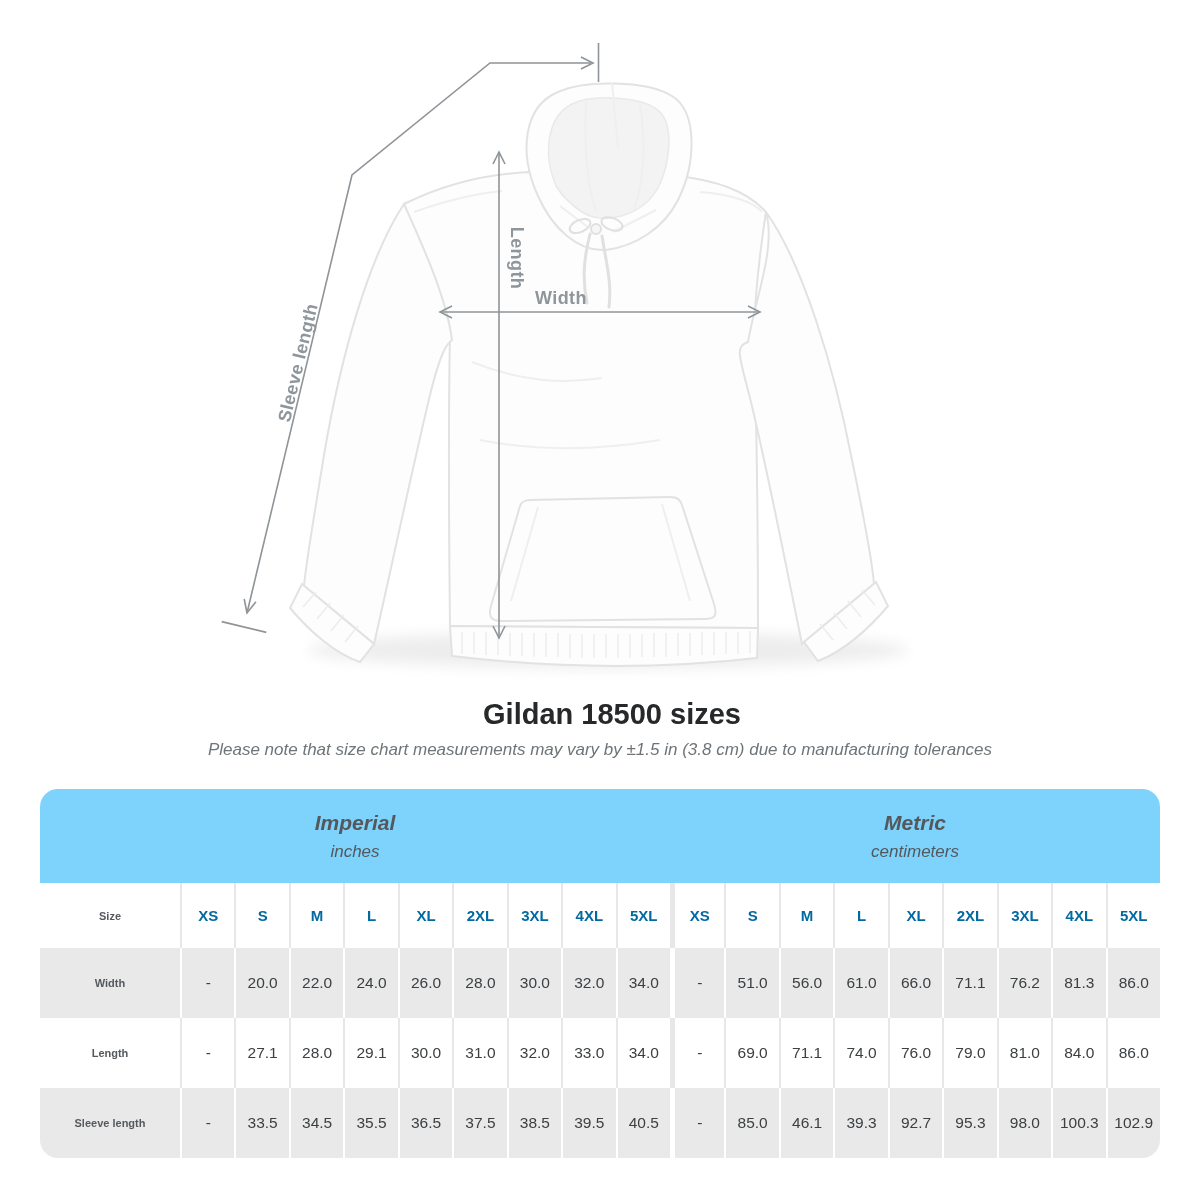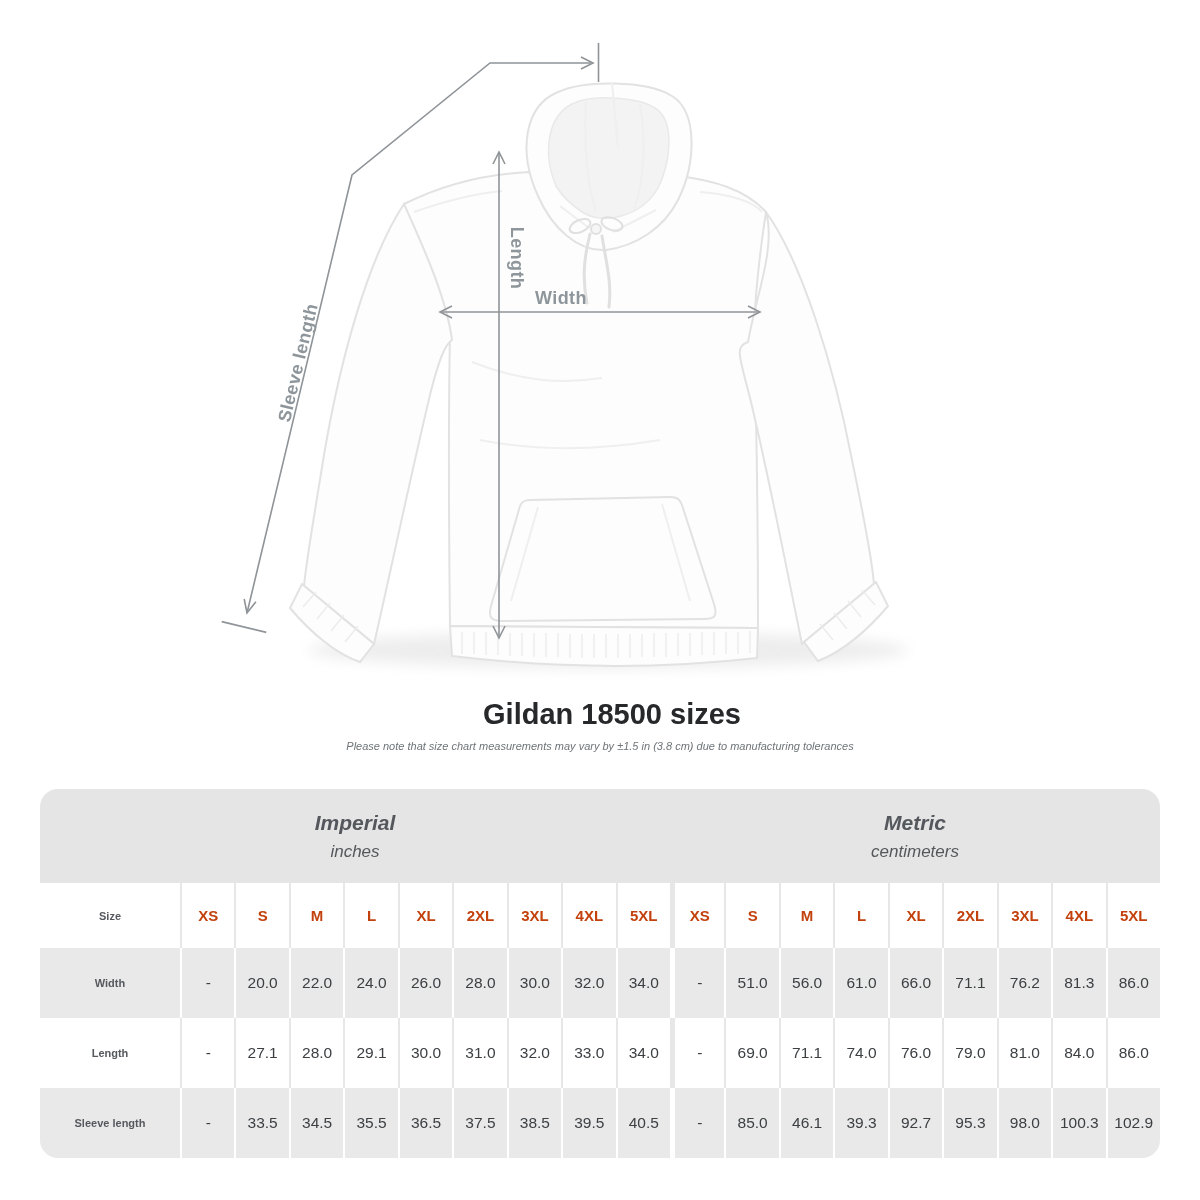--- a/index.html
+++ b/index.html
@@ -9,40 +9,40 @@
   .diagram-svg{position:absolute;left:0;top:0;}
   .mline{stroke:#8f9498;stroke-width:1.6;fill:none;}
   .mlabel{fill:#8e969b;font-weight:bold;font-size:18px;letter-spacing:.4px;}
   .garment{fill:#fdfdfd;stroke:#e2e2e2;stroke-width:2;}
   .soft{fill:none;stroke:#efefef;stroke-width:2;}
   .rib{stroke:#ececec;stroke-width:1.4;fill:none;}
   
   .title{position:absolute;left:12px;top:698px;width:1200px;text-align:center;
          font-size:29px;font-weight:bold;color:#26282a;}
   .subtitle{position:absolute;left:0;top:740px;width:1200px;text-align:center;
-         font-size:11px;font-style:italic;color:#6e7478;}
+         font-size:17px;font-style:italic;color:#6e7478;}
   
   .table{position:absolute;left:40px;top:789px;width:1120px;border-radius:18px;
          overflow:hidden;color:#3c4043;}
-  .grow{display:flex;height:94px;background:#e5e5e5;}
+  .grow{display:flex;height:94px;background:#7dd3fc;}
   .gcell{display:flex;flex-direction:column;align-items:center;justify-content:center;}
   .g1{width:630px;} .g2{width:490px;}
   .gname{font-size:21px;font-weight:bold;font-style:italic;color:#54585c;}
   .gunit{font-size:17px;font-style:italic;color:#54585c;margin-top:7px;}
   .row{display:grid;grid-template-columns:140px repeat(18,1fr);}
   .r-size{height:65px;background:#fff;}
   .r-data{height:70px;}
   .r-gray{background:#e9e9e9;}
   .r-white{background:#fff;}
   .cell{display:flex;align-items:center;justify-content:center;min-width:0;}
   .r-white .cell:not(:first-child){border-left:2px solid #e7e7e7;}
   .r-gray  .cell:not(:first-child){border-left:2px solid #ffffff;}
   .cell.bcol{border-left-width:5px !important;}
   .lab{font-size:11px;font-weight:bold;color:#55595e;}
-  .shead{font-size:15px;font-weight:bold;color:#c2410c;}
+  .shead{font-size:15px;font-weight:bold;color:#0369a1;}
   .val{font-size:15.5px;color:#3c4043;}
 </style>
 </head>
 <body>
 
 <div class="stage">
 
   <svg class="diagram-svg" width="1200" height="780" viewBox="0 0 1200 780">
     <defs>
       <filter id="soft-blur" x="-20%" y="-50%" width="140%" height="220%">

